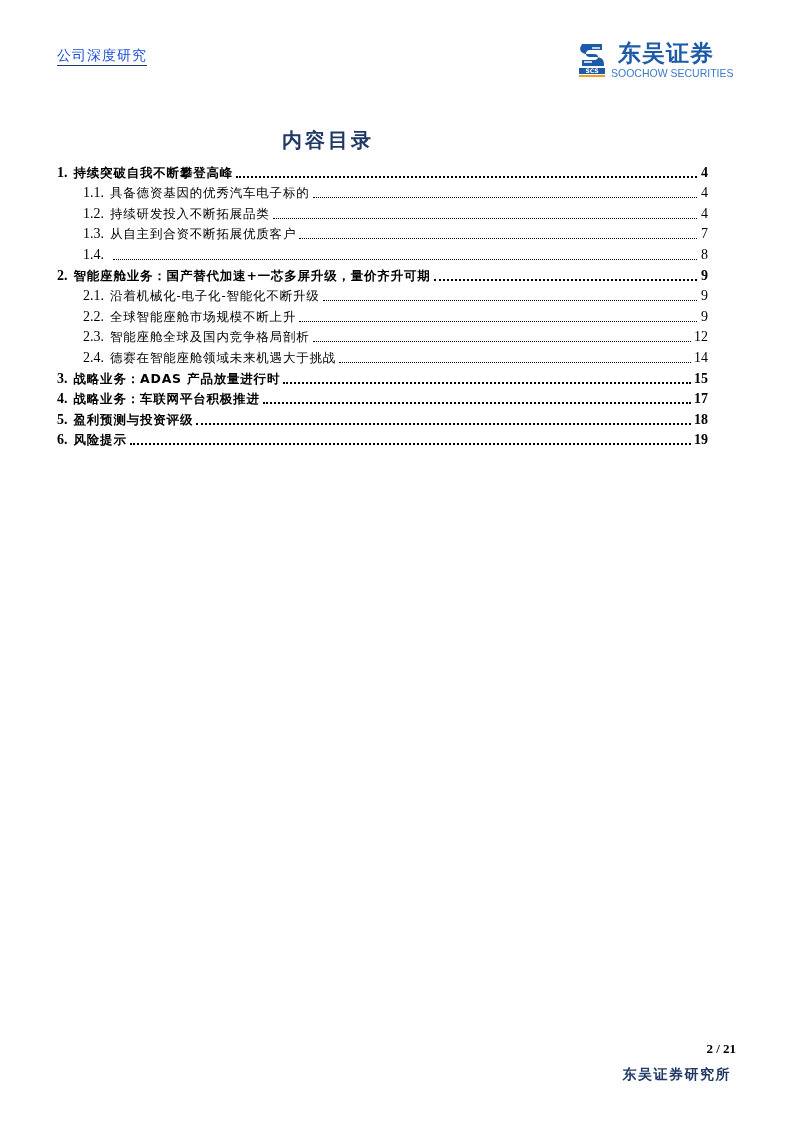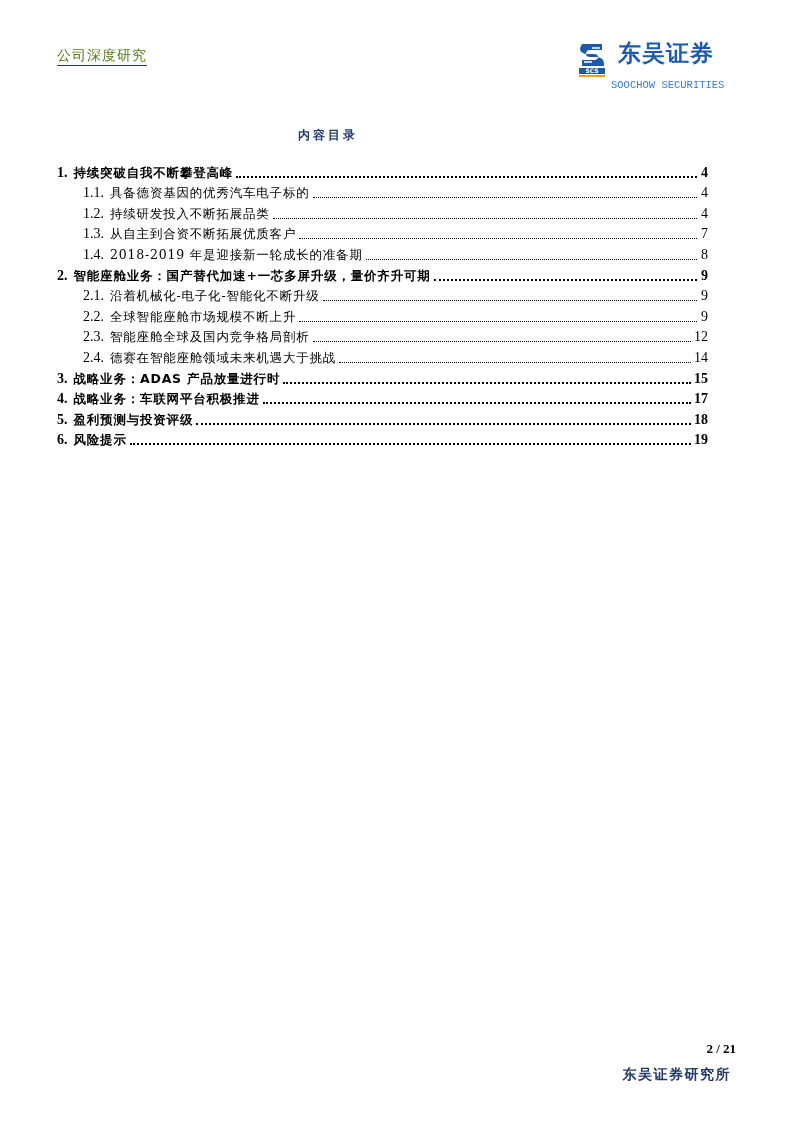--- a/index.html
+++ b/index.html
@@ -13,21 +13,21 @@
       position: relative;
       overflow: hidden;
       font-family: "DejaVu Serif", "Liberation Serif", serif;
       color: #000;
     }
     .header-left {
       position: absolute;
       left: 57px;
       top: 46px;
       font-size: 14px;
-      color: #4d7c0f;
+      color: #1d4ed8;
       letter-spacing: 1px;
       font-family: "DejaVu Serif", serif;
       border-bottom: 1.5px solid #1f3864;
       padding-bottom: 1px;
       line-height: 18px;
     }
     .logo {
       position: absolute;
       left: 578px;
       top: 40px;
@@ -51,34 +51,33 @@
       color: #1d5aa8;
       letter-spacing: 1px;
       line-height: 26px;
       white-space: nowrap;
       margin-left: 8px;
     }
     .logo-en {
       position: absolute;
       left: 33px;
       top: 27px;
-      font-family: Liberation Mono, monospace;
+      font-family: Liberation Sans, sans-serif;
       font-size: 10.5px;
       color: #3b7bc8;
       line-height: 12px;
       white-space: nowrap;
-      margin-top: 12px;
     }
     .toc-title {
       position: absolute;
       left: 0;
       width: 656px;
       top: 127px;
       text-align: center;
-      font-size: 12px;
+      font-size: 20px;
       font-weight: bold;
       color: #1f3864;
       letter-spacing: 3px;
       font-family: Liberation Sans, sans-serif;
     }
     .toc {
       position: absolute;
       left: 57px;
       top: 160px;
       width: 651px;
@@ -180,21 +179,20 @@
     <span class="toc-page">4</span>
   </div>
   <div class="toc-row lvl2">
     <span class="toc-num">1.3.</span>
     <span class="toc-label">从自主到合资不断拓展优质客户</span>
     <span class="toc-leader"></span>
     <span class="toc-page">7</span>
   </div>
   <div class="toc-row lvl2">
     <span class="toc-num">1.4.</span>
-    <span class="toc-label">2018-2019 年是迎接新一轮成长的准备期</span>
     <span class="toc-leader"></span>
     <span class="toc-page">8</span>
   </div>
   <div class="toc-row lvl1">
     <span class="toc-num">2.</span>
     <span class="toc-label">智能座舱业务：国产替代加速+一芯多屏升级，量价齐升可期</span>
     <span class="toc-leader"></span>
     <span class="toc-page">9</span>
   </div>
   <div class="toc-row lvl2">

